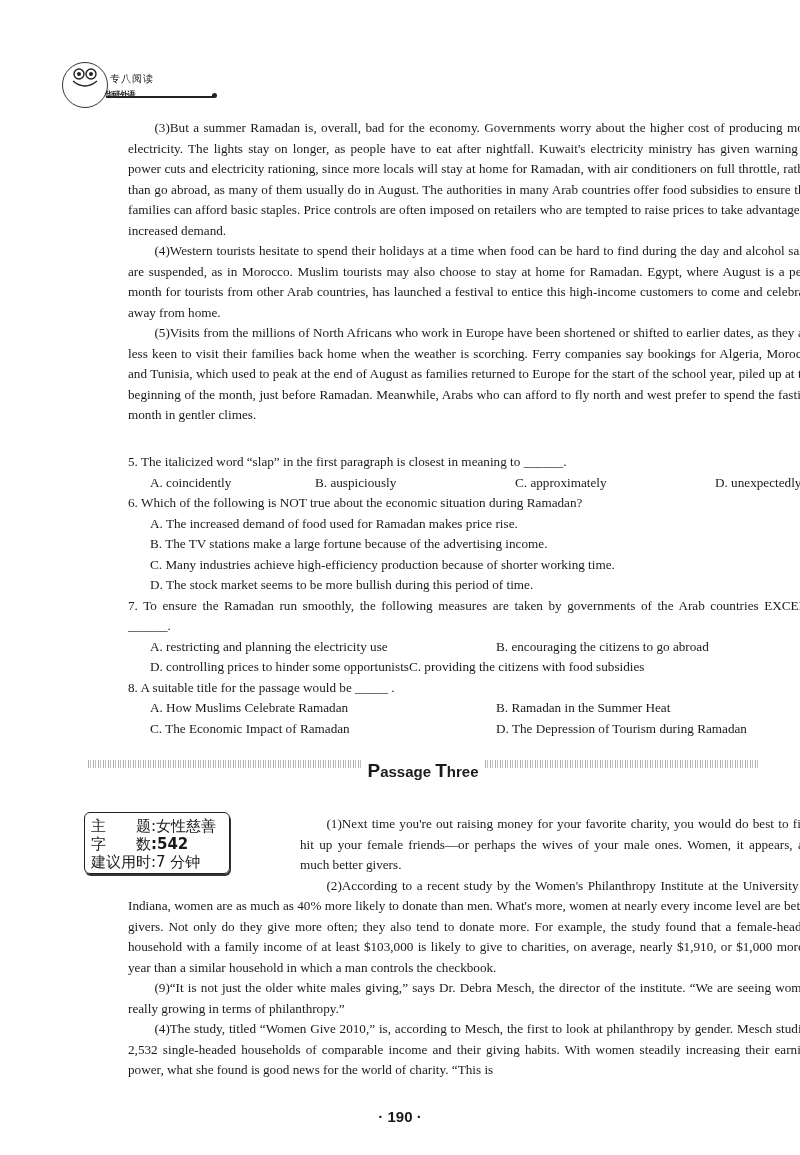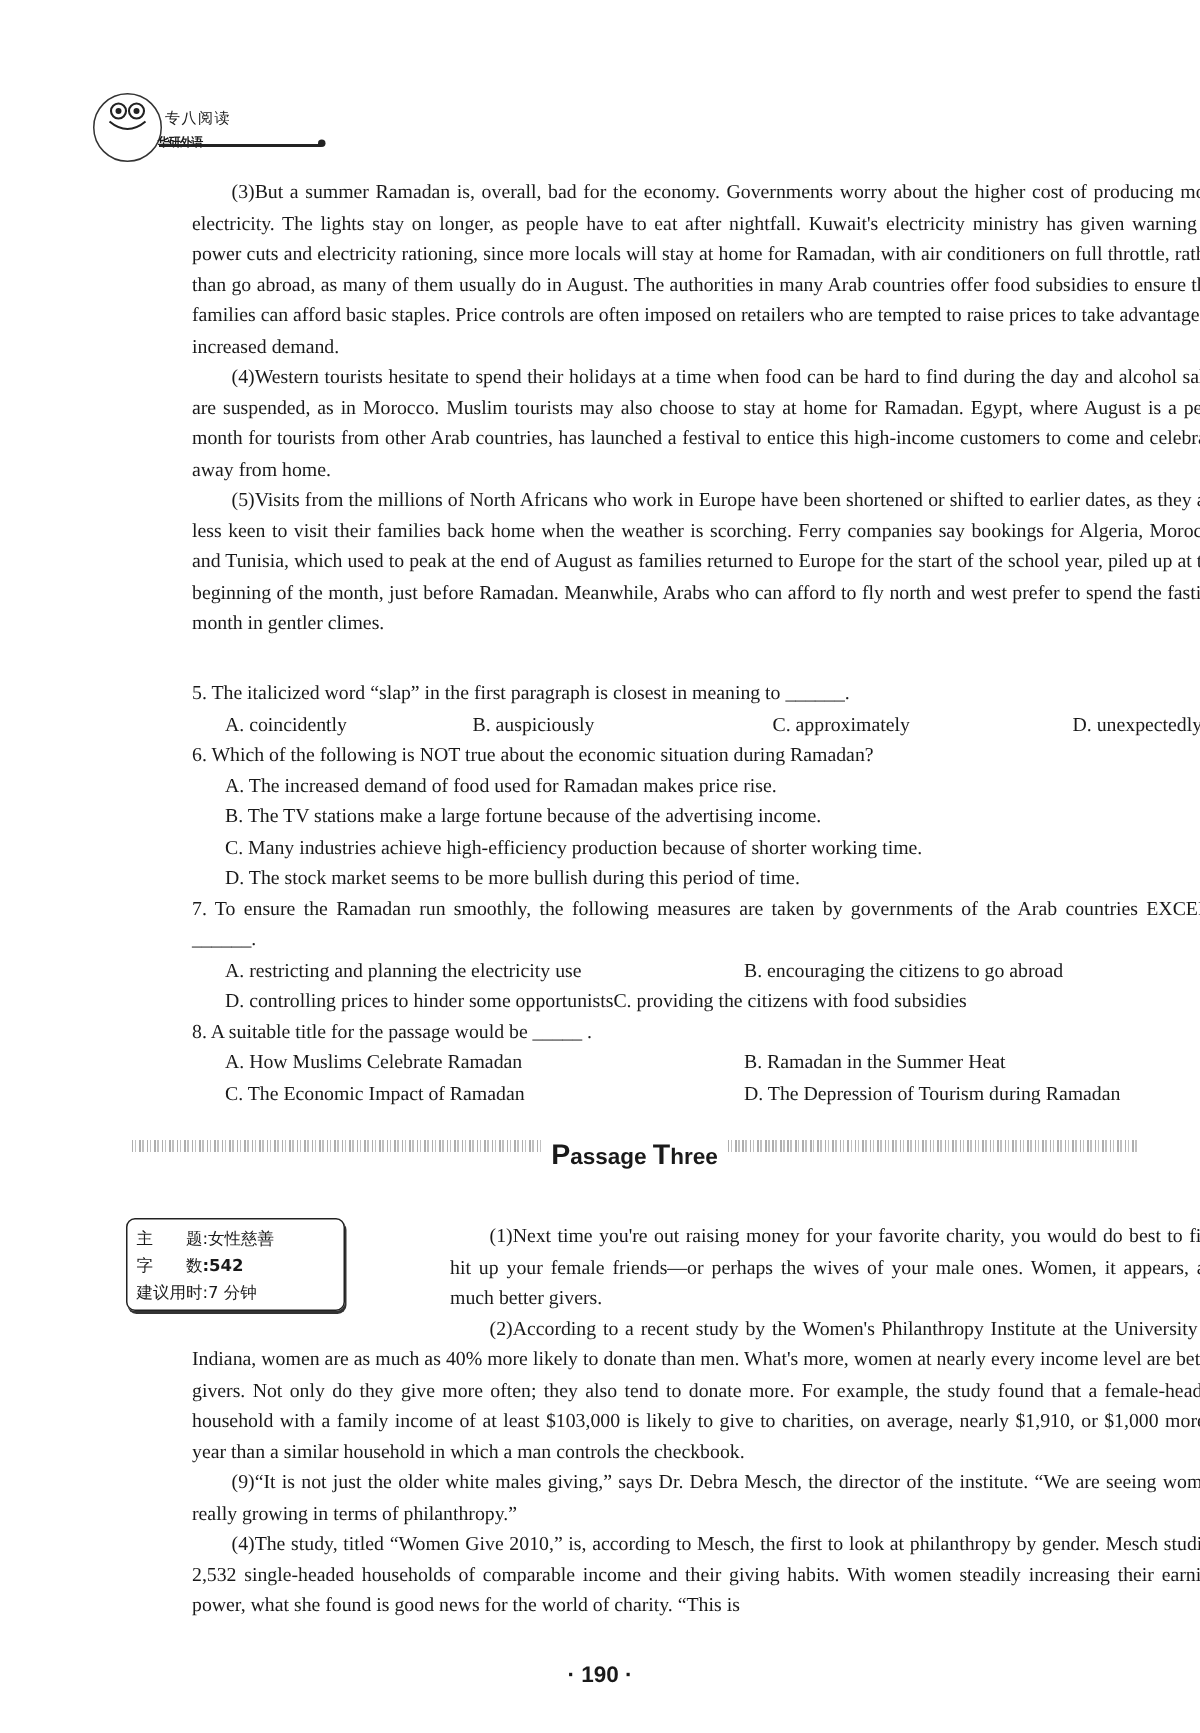--- a/index.html
+++ b/index.html
@@ -19,21 +19,21 @@
   .opt { margin: 0 0 0 22px; }
   .optrow { display: flex; margin-left: 22px; }
   .optrow span { display:block; }
 
   .passage-bar { position:absolute; left:88px; top:760px; width:670px; height:22px; display:flex; align-items:flex-start; }
   .hatch { flex:1; height:8px; background: repeating-linear-gradient(90deg, #777 0 1px, #fff 1px 2px, #999 2px 3px, #fff 3px 5px); opacity:0.6; }
   .passage-title { padding: 0 6px; font-family:"Liberation Sans", sans-serif; font-weight:bold; font-size:15px; }
   .passage-title .big { font-size:19px; }
 
   .infobox { position:absolute; left:84px; top:812px; width:146px; height:62px; border:1.5px solid #222; border-radius:6px; padding:4px 6px; box-sizing:border-box;
-             font-family:"DejaVu Sans", sans-serif; font-size:11px; line-height:18px; box-shadow: 1px 2px 0 #333; }
+             font-family:"DejaVu Sans", sans-serif; font-size:15px; line-height:18px; box-shadow: 1px 2px 0 #333; }
   .infobox .row { display:flex; }
   .infobox .k { display:inline-block; }
   .page-num { position:absolute; left:0; width:800px; top:1108px; text-align:center; font-family:"Liberation Sans", sans-serif; font-weight:bold; font-size:15px; }
 </style>
 </head>
 <body>
 
 <div class="header">
   <div class="logo">
     <svg width="32" height="22" viewBox="0 0 32 22">

